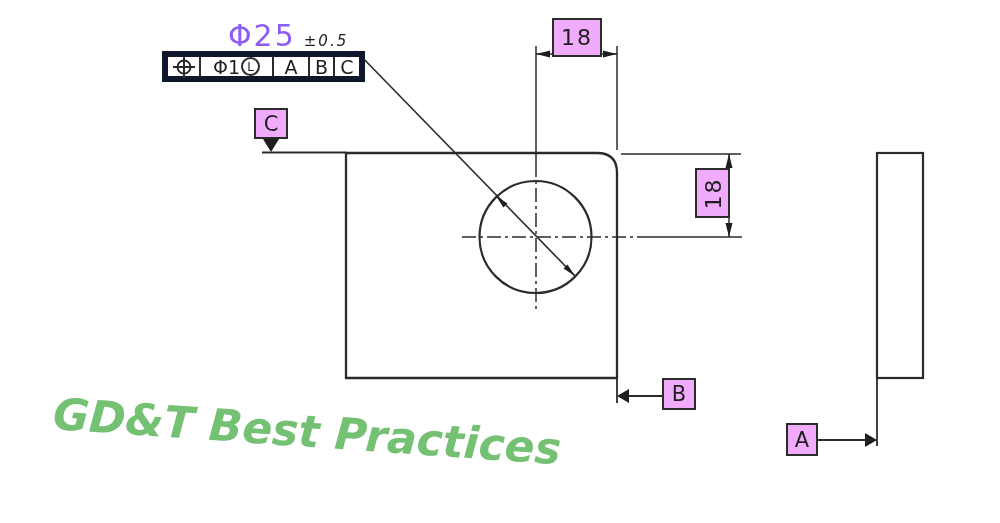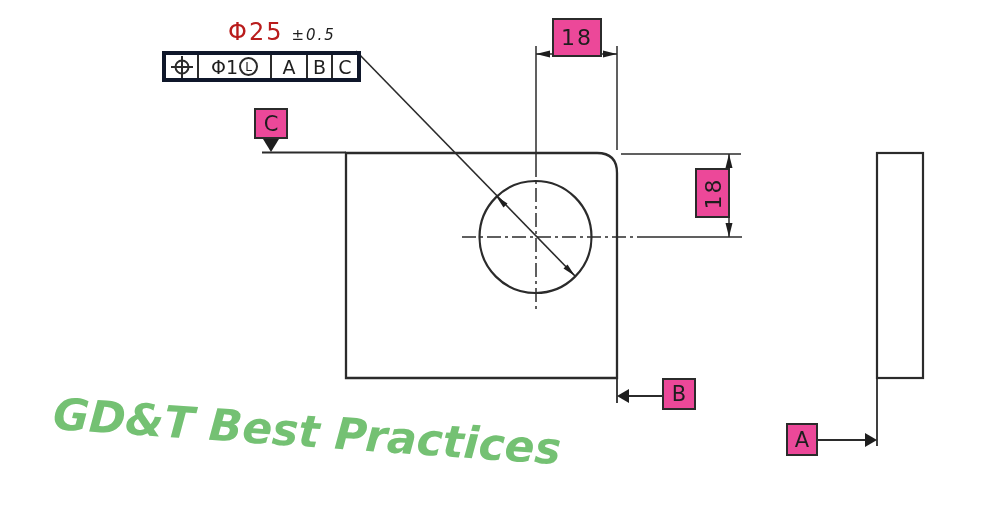--- a/index.html
+++ b/index.html
@@ -2,47 +2,47 @@
 <html><head>
 <meta charset="utf-8">
 <style>
   html,body{margin:0;padding:0;background:#ffffff;}
   #canvas{
     position:relative;width:1000px;height:523px;background:#ffffff;overflow:hidden;
     font-family:"DejaVu Sans","Liberation Sans",sans-serif;color:#1e1e1e;
   }
   #linework{position:absolute;left:0;top:0;z-index:1;}
   .box{
-    position:absolute;box-sizing:border-box;background:#ec4899;
+    position:absolute;box-sizing:border-box;background:#f0abfc;
     border:2px solid #2b2b2b;display:flex;align-items:center;justify-content:center;
     z-index:2;
   }
   .dim-text{font-size:22px;letter-spacing:2px;color:#1e1e1e;}
   .rot-text{transform:rotate(-90deg);}
   .datum-letter{font-size:21px;color:#1e1e1e;}
   
   #fcf{
     position:absolute;left:162px;top:51px;height:31px;display:flex;
-    box-sizing:border-box;border:4px solid #0f172a;background:#fff;z-index:2;
+    box-sizing:border-box;border:6px solid #0f172a;background:#fff;z-index:2;
   }
   .fcf-cell{
     box-sizing:border-box;display:flex;align-items:center;justify-content:center;
     border-left:2px solid #2b2b2b;font-size:19px;color:#1e1e1e;
   }
   .fcf-cell:first-child{border-left:none;}
   .lmc-circle{
     box-sizing:border-box;width:19px;height:19px;border:2px solid #2b2b2b;border-radius:50%;
     display:flex;align-items:center;justify-content:center;font-size:12px;margin-left:1px;
     color:#1e1e1e;
   }
   
   #callout{
     position:absolute;left:228px;top:18px;z-index:2;display:flex;align-items:baseline;gap:8px;
   }
-  #callout .main{font-size:24px;letter-spacing:2px;color:#b91c1c;}
+  #callout .main{font-size:30px;letter-spacing:2px;color:#8b5cf6;}
   #callout .tol{font-size:15px;letter-spacing:2px;color:#1e1e1e;font-style:italic;}
   
   #watermark{
     position:absolute;left:55px;top:388px;z-index:3;
     font-size:44px;font-weight:bold;font-style:italic;
     color:#74c173;white-space:nowrap;transform:rotate(4deg);transform-origin:left top;
     letter-spacing:0px;
   }
 </style>
 </head>

